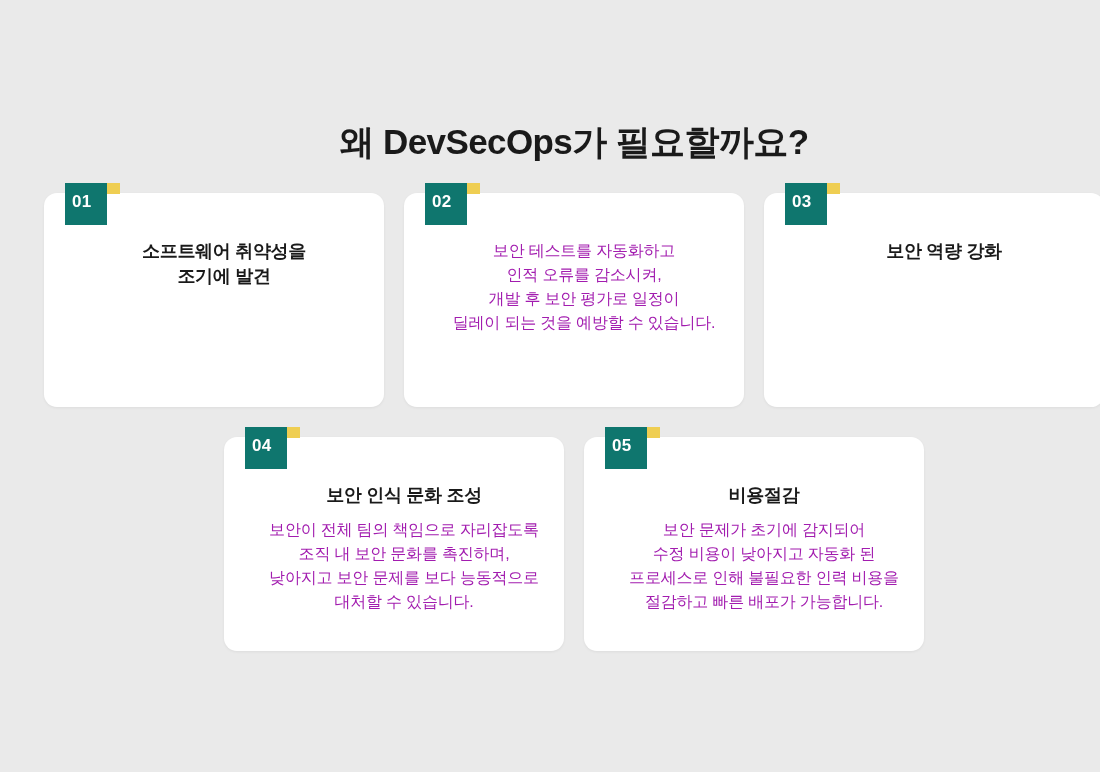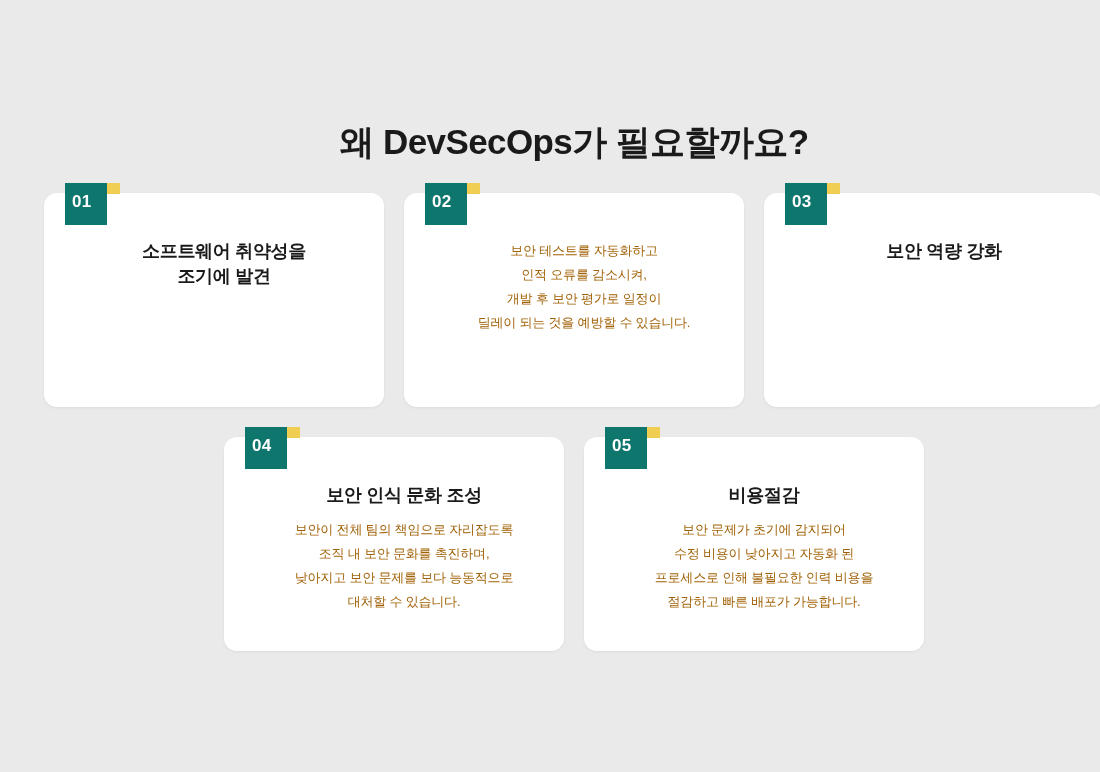--- a/index.html
+++ b/index.html
@@ -115,22 +115,22 @@
     font-size: 18px;
     font-weight: bold;
     color: #1a1a1a;
     line-height: 25px;
     letter-spacing: -0.3px;
     margin: 0 0 10px 0;
     padding: 0 14px;
     white-space: pre-line;
   }
   .card-body {
-    font-size: 13px;
-    color: #a16207;
+    font-size: 16px;
+    color: #a21caf;
     line-height: 24px;
     letter-spacing: -0.2px;
     margin: 0;
     padding: 0 14px;
     white-space: pre-line;
   }
 </style>
 </head>
 <body>
 

